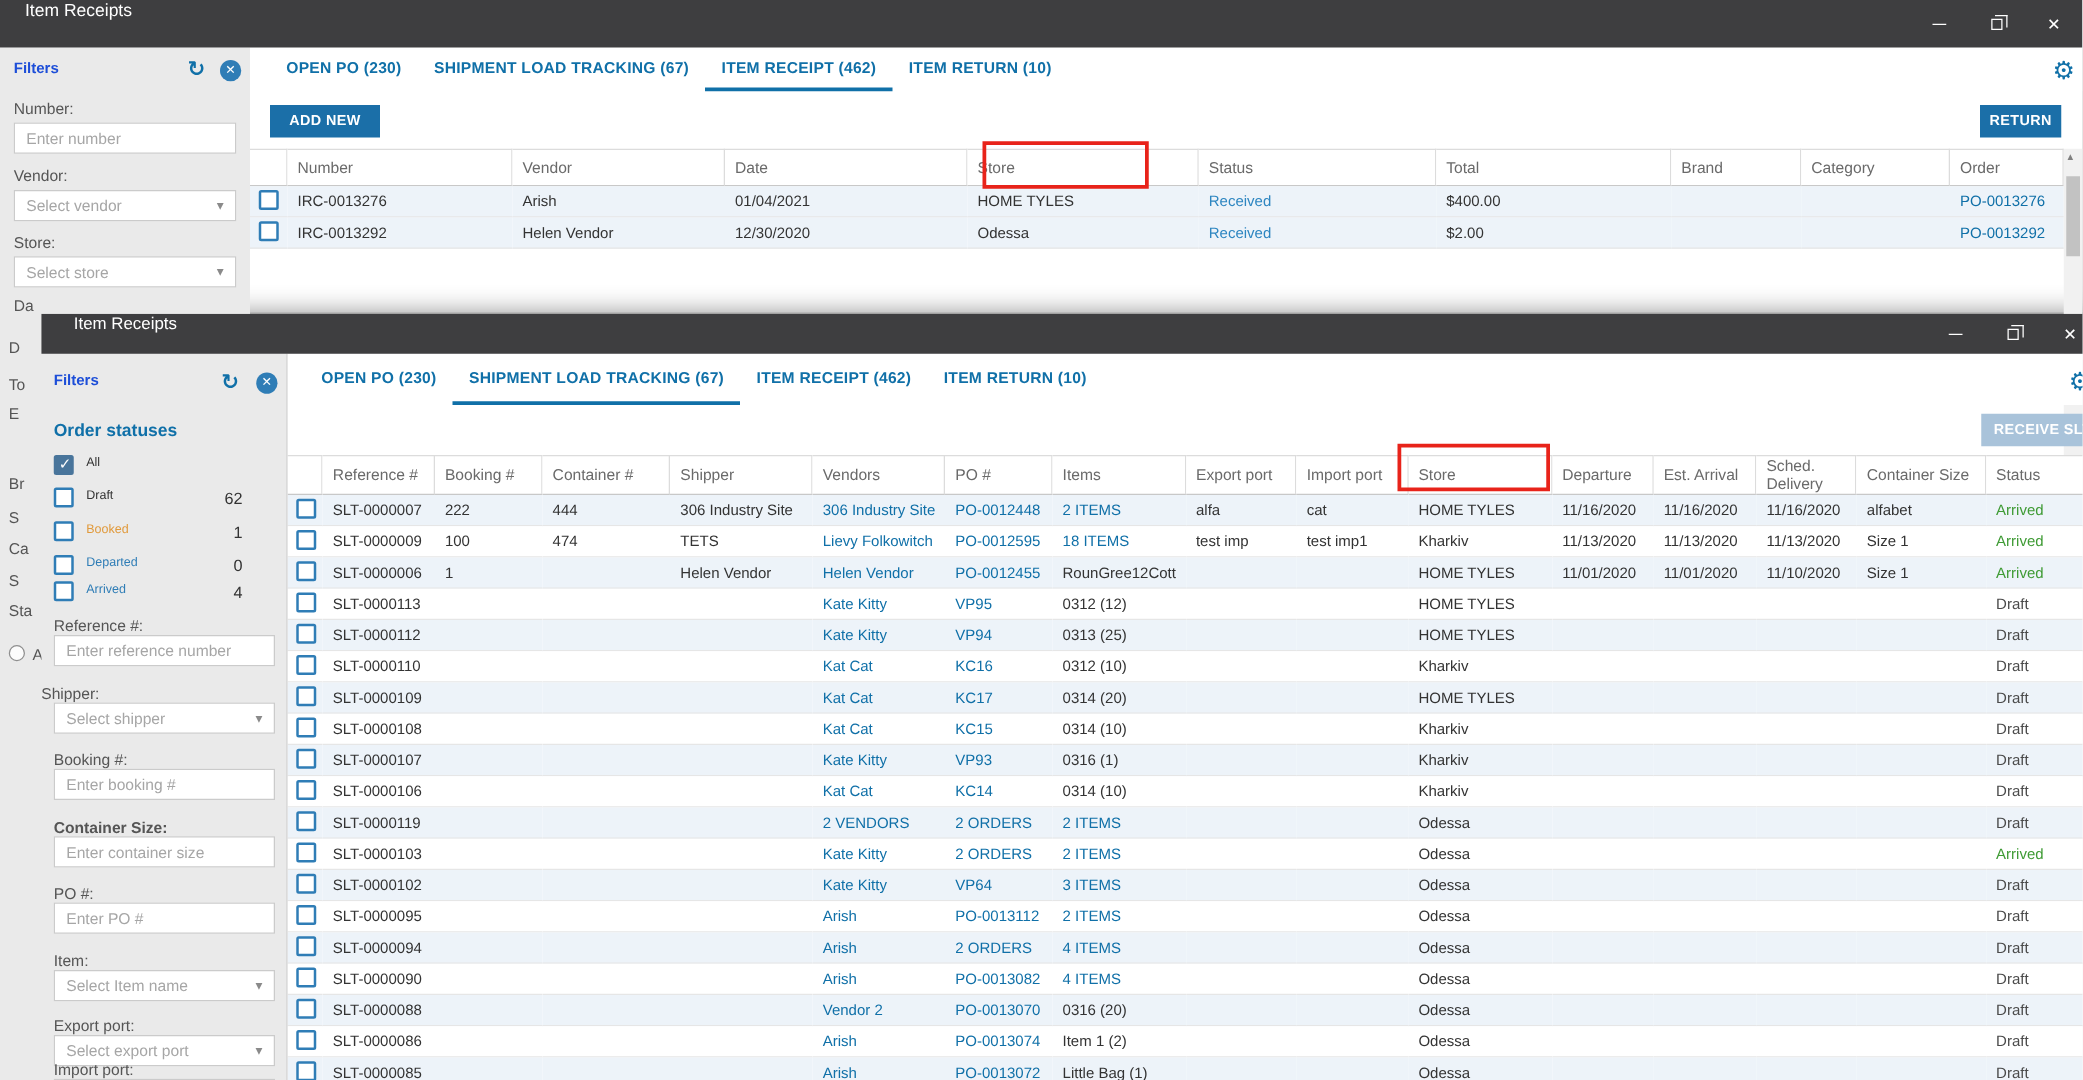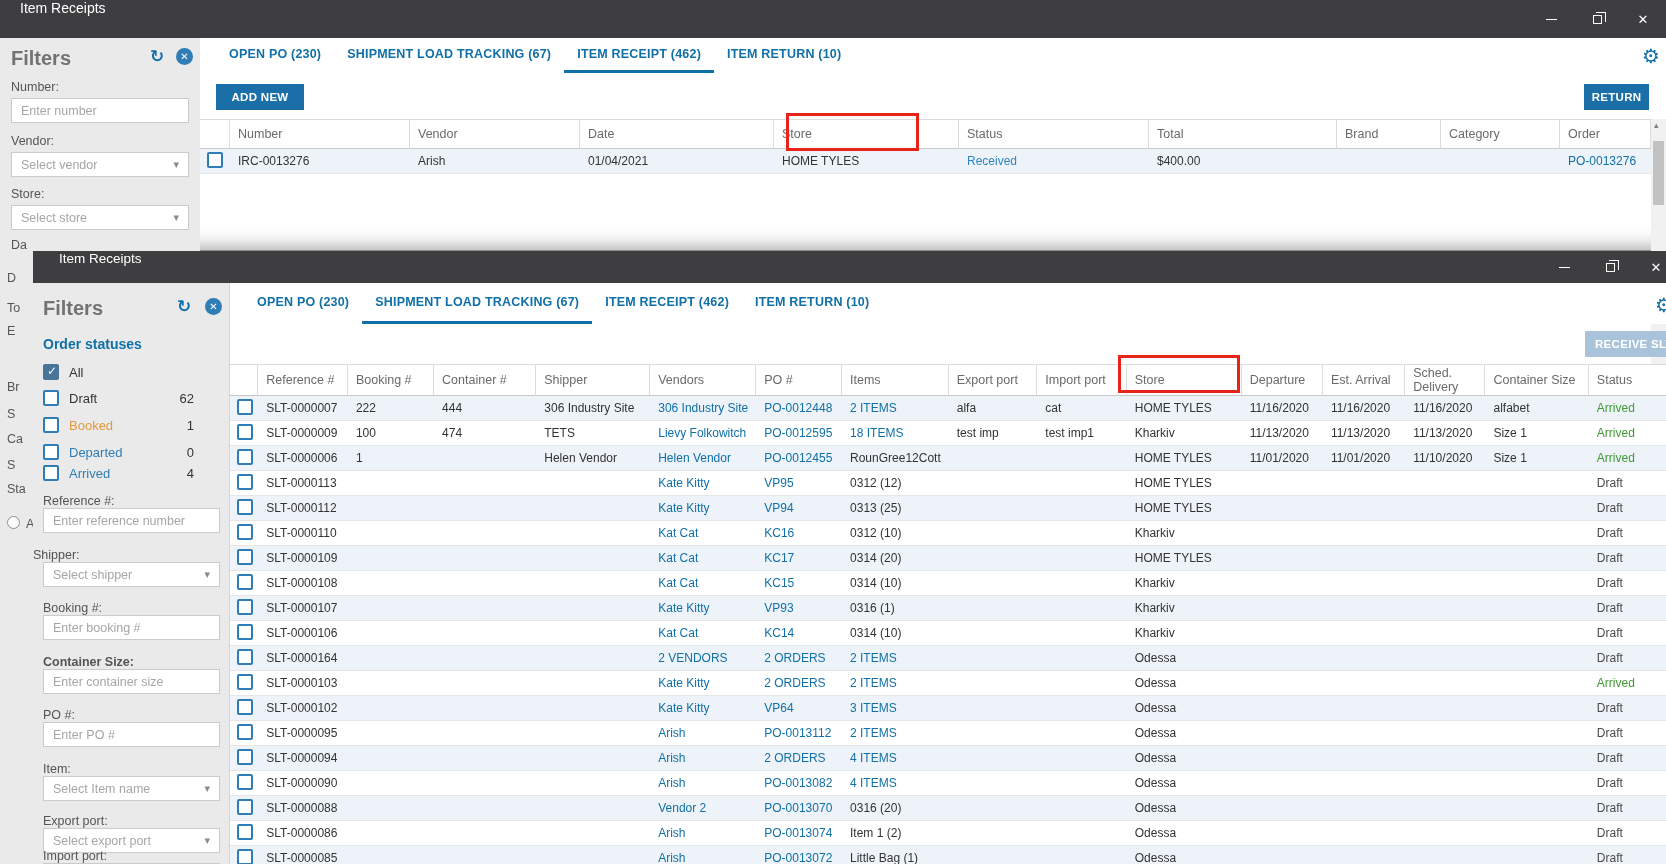--- a/index.html
+++ b/index.html
@@ -15,37 +15,37 @@
 #front-window .tb-title{margin-left:26px;font-size:13.5px;}
 .win-controls{position:absolute;right:0;top:0;height:100%;display:flex;}
 .win-btn{width:46px;height:100%;display:flex;align-items:center;justify-content:center;}
 .glyph-min{width:11px;height:1px;background:#fff;display:block;}
 .glyph-max{width:9px;height:9px;border:1px solid #fff;position:relative;display:block;}
 .glyph-max::before{content:"";position:absolute;left:2px;top:-4px;width:9px;height:9px;border-top:1px solid #fff;border-right:1px solid #fff;}
 .glyph-close{font-size:13px;line-height:1;color:#fff;}
 .sidebar{position:absolute;background:#EAEAEA;z-index:2;}
 #back-sidebar{left:0;top:38px;width:200px;height:826px;}
 #front-sidebar{left:0;top:32px;width:197px;height:582px;border-right:1px solid #D5D5D5;}
-.filters-head{position:absolute;left:11px;top:9px;font-size:20px;font-weight:bold;color:#737373;}
+.filters-head{position:absolute;left:11px;top:9px;font-size:12px;font-weight:bold;color:#1d4ed8;}
 #front-sidebar .filters-head{left:10px;top:14px;}
 .icon{position:absolute;color:#1070A8;}
 .refresh{font-size:17px;font-weight:bold;}
 #back-sidebar .refresh{left:150px;top:8px;}
 #front-sidebar .refresh{left:144px;top:13px;}
 .clear{width:17px;height:17px;background:#2F7DB6;color:#fff;border-radius:50%;font-size:10px;display:flex;align-items:center;justify-content:center;}
 #back-sidebar .clear{left:176px;top:10px;}
 #front-sidebar .clear{left:172px;top:15px;}
 .fld-label{position:absolute;font-size:12.5px;color:#555;}
 .fld-input{position:absolute;height:25px;background:#fff;border:1px solid #CBCBCB;display:flex;align-items:center;padding:0 9px;}
 .fld-input .ph{font-size:12.5px;color:#A6A6A6;flex:1;overflow:hidden;white-space:nowrap;}
 .fld-input .chev{color:#8a8a8a;font-size:11px;margin-left:4px;}
 .statuses-title{position:absolute;left:10px;top:53px;font-size:14px;font-weight:bold;color:#1070A8;}
 .status-row{position:absolute;left:10px;width:177px;height:18px;}
 .status-row .cb{position:absolute;left:0;top:0;}
-.status-label{position:absolute;left:26px;top:1px;font-size:13px;}
+.status-label{position:absolute;left:26px;top:1px;font-size:10px;}
 .status-count{position:absolute;right:26px;top:1px;font-size:13px;color:#333;}
 .cb{display:inline-block;width:16px;height:16px;border:2px solid #2F7DB6;border-radius:2px;background:#fff;}
 .cb.checked{background:#49759B;border-color:#49759B;position:relative;}
 .cb.checked::after{content:"\2713";position:absolute;left:2px;top:-2px;color:#fff;font-size:12px;font-weight:bold;}
 .frag{position:absolute;font-size:12.5px;color:#555;white-space:nowrap;}
 .radio-frag{position:absolute;left:7px;top:478px;width:13px;height:13px;border:1px solid #8F8F8F;border-radius:50%;background:#FCFCFC;}
 .tabs{position:absolute;display:flex;background:#fff;z-index:1;}
 #back-tabs{left:200px;top:38px;right:0;height:35px;padding-left:16px;}
 #front-tabs{left:197px;top:32px;right:0;height:41px;padding-left:14px;}
 .tab{display:flex;align-items:center;padding:0 13px;color:#1070A8;font-weight:bold;font-size:12.5px;border-bottom:3px solid transparent;letter-spacing:0.2px;white-space:nowrap;}
@@ -170,20 +170,32 @@
             <td>IRC-0013276</td>
             <td>Arish</td>
             <td>01/04/2021</td>
             <td>HOME TYLES</td>
             <td><span style="color: rgb(46, 134, 193);">Received</span></td>
             <td>$400.00</td>
             <td></td>
             <td></td>
             <td><span class="link">PO-0013276</span></td>
           </tr>
+          <tr class="alt">
+            <td class="cb-cell"><span class="cb"></span></td>
+            <td>IRC-0013292</td>
+            <td>Helen Vendor</td>
+            <td>12/30/2020</td>
+            <td>Odessa</td>
+            <td><span style="color: rgb(46, 134, 193);">Received</span></td>
+            <td>$2.00</td>
+            <td></td>
+            <td></td>
+            <td><span class="link">PO-0013292</span></td>
+          </tr>
         </tbody>
       </table>
 
     <div id="back-scrollbar">
       <div class="sb-thumb"></div>
     </div>
   </section>
 
   <section id="front-window" class="window">
     <div class="titlebar">
@@ -489,21 +501,21 @@
             <td></td>
             <td>Kharkiv</td>
             <td></td>
             <td></td>
             <td></td>
             <td></td>
             <td><span style="color: rgb(74, 74, 74);">Draft</span></td>
           </tr>
           <tr class="alt">
             <td class="cb-cell"><span class="cb"></span></td>
-            <td>SLT-0000164</td>
+            <td>SLT-0000119</td>
             <td></td>
             <td></td>
             <td></td>
             <td><span class="link">2 VENDORS</span></td>
             <td><span class="link">2 ORDERS</span></td>
             <td><span class="link">2 ITEMS</span></td>
             <td></td>
             <td></td>
             <td>Odessa</td>
             <td></td>

